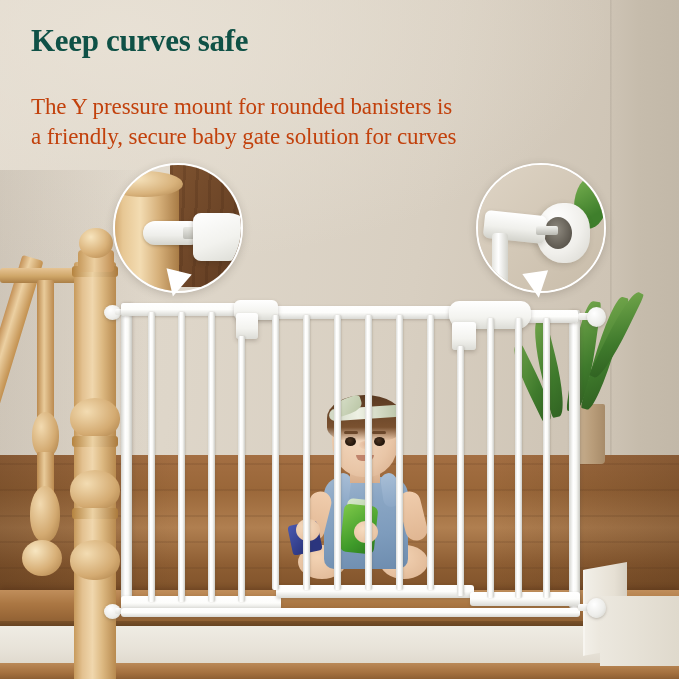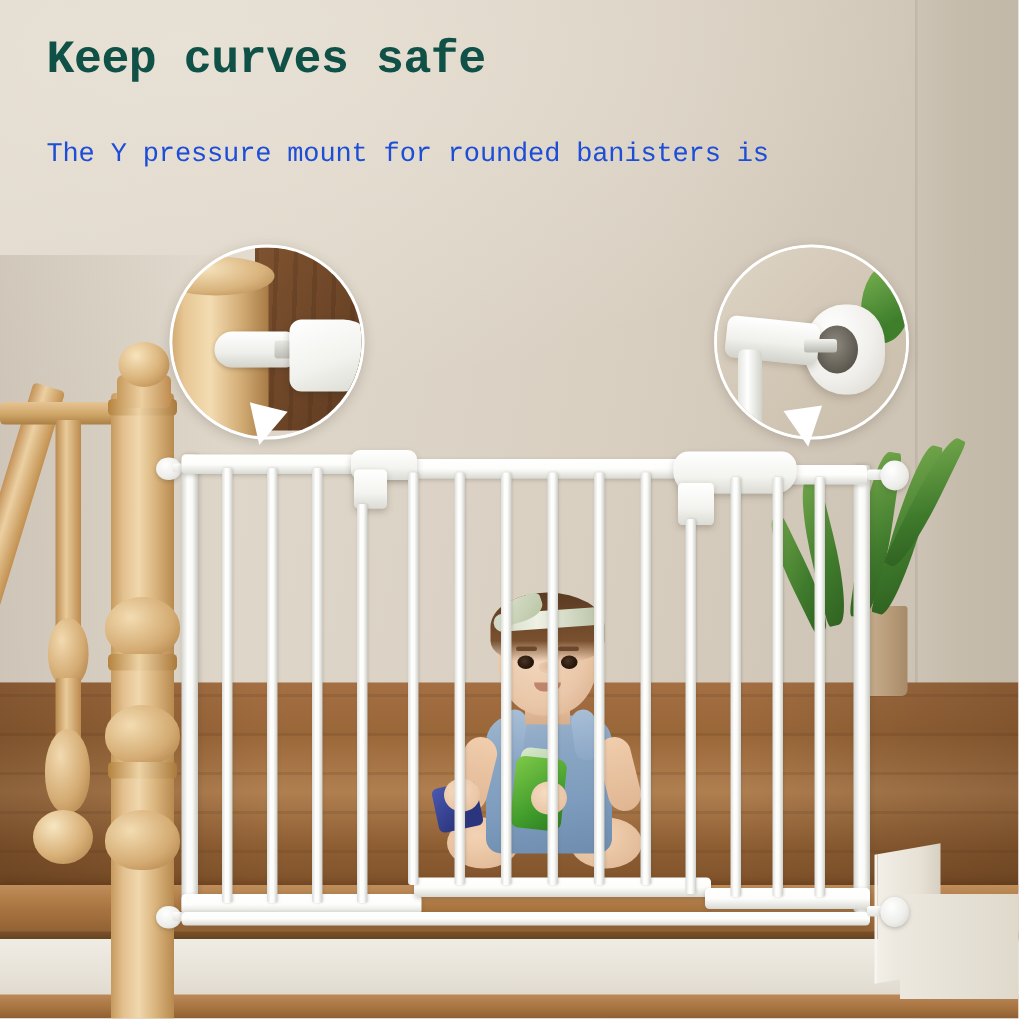--- a/index.html
+++ b/index.html
@@ -6,21 +6,21 @@
   html, body {
     margin: 0;
     padding: 0;
     background: #ffffff;
   }
   #stage {
     position: relative;
     width: 679px;
     height: 679px;
     overflow: hidden;
-    font-family: Liberation Mono, monospace;
+    font-family: Liberation Serif, serif;
     background: #ded6c9;
     -webkit-font-smoothing: antialiased;
   }
 
   
   .scene { position:absolute; inset:0; }
 
   .wall-main {
     position: absolute;
     left: 0; top: 0; width: 679px; height: 679px;
@@ -405,23 +405,23 @@
     font-weight: bold;
     line-height: 1.22;
     letter-spacing: -0.3px;
     color: #0f5146;
   }
   .headline .hl-line { display:block; white-space: nowrap; }
   .subline {
     position: absolute;
     left: 31px; top: 92px;
     width: 610px;
-    font-size: 18px;
+    font-size: 23px;
     line-height: 1.30;
-    color: #1d4ed8;
+    color: #c2410c;
     letter-spacing: -0.1px;
   }
   .subline .sub-line { display:block; white-space: nowrap; }
 </style>
 </head>
 <body>
 
 <div id="stage">
 
   <div class="scene">
@@ -569,15 +569,16 @@
     </div>
   </div>
   <div class="pointer" style="left:524px;top:272px;transform:rotate(-8deg);"></div>
 
   <div class="headline">
     <span class="hl-line">Keep curves safe</span>
   </div>
 
   <div class="subline">
     <span class="sub-line">The Y pressure mount for rounded banisters is</span>
+    <span class="sub-line">a friendly, secure baby gate solution for curves</span>
   </div>
 
 </div>
 
 </body></html>

